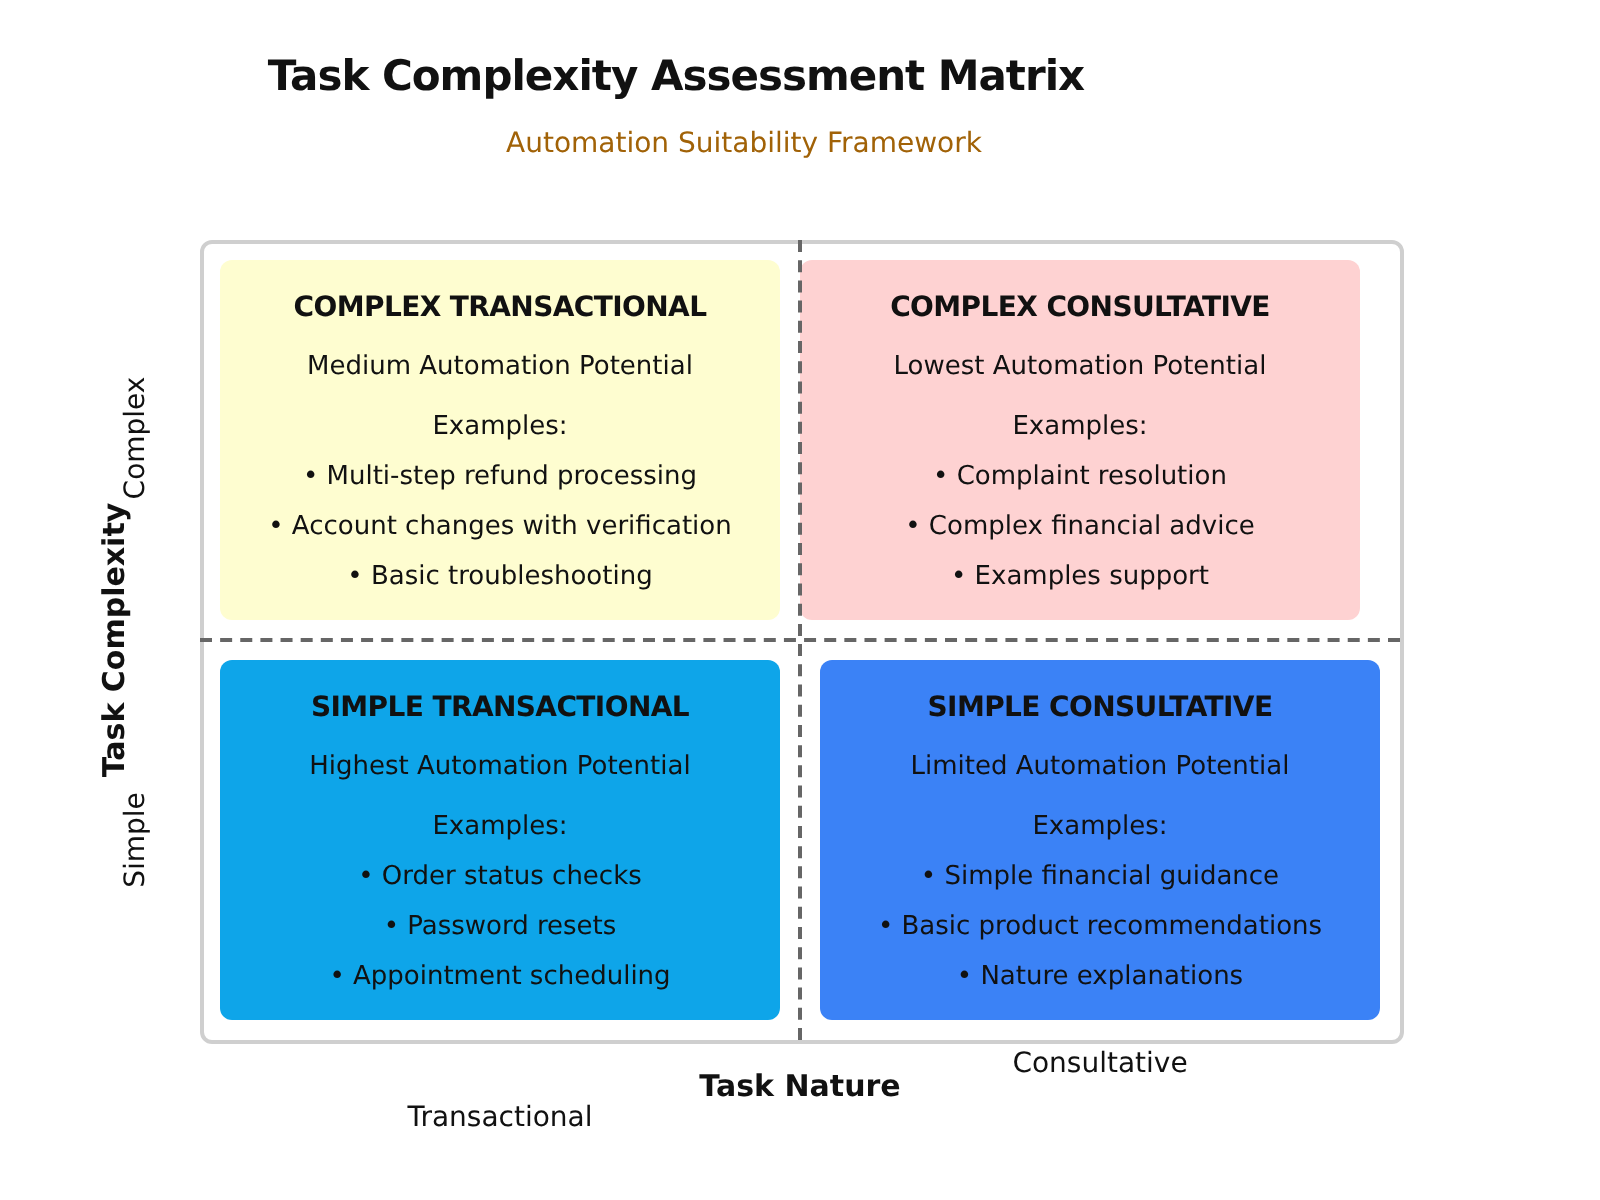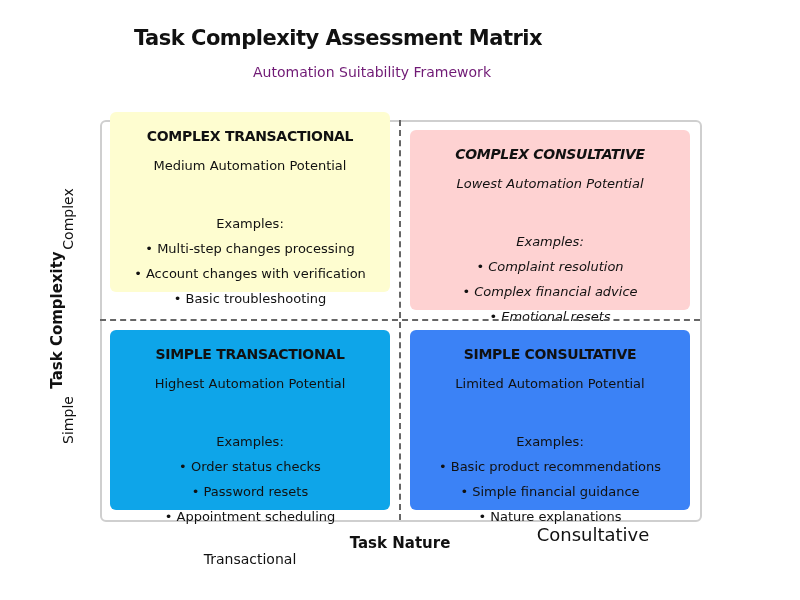--- a/index.html
+++ b/index.html
@@ -6,45 +6,45 @@
   body {
     width: 800px; height: 600px; background: #ffffff; position: relative;
     font-family: "DejaVu Sans", sans-serif; color: #111; overflow: hidden;
   }
   .title {
     position: absolute; left: 0; top: 26px; width: 676px; text-align: center;
     font-size: 21px; font-weight: bold; letter-spacing: -0.5px;
   }
   .subtitle {
     position: absolute; left: 0; top: 64px; width: 744px; text-align: center;
-    font-size: 14px; color: #701a75;
+    font-size: 14px; color: #a16207;
   }
   .matrix {
     position: absolute; left: 100px; top: 120px; width: 598px; height: 398px;
     border: 2px solid #cfcfcf; border-radius: 6px; box-sizing: content-box;
   }
   .vdiv {
     position: absolute; left: 399px; top: 120px; width: 0; height: 400px;
     border-left: 2px dashed #666;
   }
   .hdiv {
     position: absolute; left: 100px; top: 319px; width: 600px; height: 0;
     border-top: 2px dashed #666;
   }
   .quad {
     position: absolute; width: 280px; height: 180px; border-radius: 6px;
     text-align: center; box-sizing: border-box; padding-top: 14px;
   }
-  .q-tl { left: 110px; top: 112px; background: #fefdd0; }
-  .q-tr { left: 410px; top: 130px; background: #fed2d2; font-style: italic; }
+  .q-tl { left: 110px; top: 130px; background: #fefdd0; }
+  .q-tr { left: 400px; top: 130px; background: #fed2d2; }
   .q-bl { left: 110px; top: 330px; background: #0ea5e9; }
   .q-br { left: 410px; top: 330px; background: #3b82f6; }
   .q-name { font-size: 14px; font-weight: bold; letter-spacing: -0.3px; height: 30px; line-height: 20px; }
   .q-potential { font-size: 13px; height: 30px; line-height: 20px; }
-  .q-examples { font-size: 13px; height: 25px; line-height: 20px; margin-top: 28px; }
+  .q-examples { font-size: 13px; height: 25px; line-height: 20px; }
   .q-item { font-size: 13px; height: 25px; line-height: 20px; }
   .axis-y-title {
     position: absolute; left: 57px; top: 320px; transform: translate(-50%, -50%) rotate(-90deg);
     font-size: 15px; font-weight: bold; white-space: nowrap;
   }
   .axis-y-complex {
     position: absolute; left: 68px; top: 219px; transform: translate(-50%, -50%) rotate(-90deg);
     font-size: 14px; white-space: nowrap;
   }
   .axis-y-simple {
@@ -54,64 +54,64 @@
   .axis-x-title {
     position: absolute; left: 400px; top: 534px; transform: translateX(-50%);
     font-size: 15px; font-weight: bold; white-space: nowrap;
   }
   .axis-x-trans {
     position: absolute; left: 250px; top: 524px; transform: translateX(-50%);
     font-size: 14px; white-space: nowrap; margin-top: 27px;
   }
   .axis-x-cons {
     position: absolute; left: 550px; top: 524px; transform: translateX(-50%);
-    font-size: 18px; white-space: nowrap; margin-left: 43px;
+    font-size: 14px; white-space: nowrap;
   }
 </style>
 </head>
 <body>
 
 <div class="title">Task Complexity Assessment Matrix</div>
 <div class="subtitle">Automation Suitability Framework</div>
 
 <div class="matrix"></div>
 
 <div class="quad q-tl">
   <div class="q-name">COMPLEX TRANSACTIONAL</div>
   <div class="q-potential">Medium Automation Potential</div>
   <div class="q-examples">Examples:</div>
-  <div class="q-item">• Multi-step changes processing</div>
+  <div class="q-item">• Multi-step refund processing</div>
   <div class="q-item">• Account changes with verification</div>
   <div class="q-item">• Basic troubleshooting</div>
 </div>
 
 <div class="quad q-tr">
   <div class="q-name">COMPLEX CONSULTATIVE</div>
   <div class="q-potential">Lowest Automation Potential</div>
   <div class="q-examples">Examples:</div>
   <div class="q-item">• Complaint resolution</div>
   <div class="q-item">• Complex financial advice</div>
-  <div class="q-item">• Emotional resets</div>
+  <div class="q-item">• Examples support</div>
 </div>
 
 <div class="quad q-bl">
   <div class="q-name">SIMPLE TRANSACTIONAL</div>
   <div class="q-potential">Highest Automation Potential</div>
   <div class="q-examples">Examples:</div>
   <div class="q-item">• Order status checks</div>
   <div class="q-item">• Password resets</div>
   <div class="q-item">• Appointment scheduling</div>
 </div>
 
 <div class="quad q-br">
   <div class="q-name">SIMPLE CONSULTATIVE</div>
   <div class="q-potential">Limited Automation Potential</div>
   <div class="q-examples">Examples:</div>
+  <div class="q-item">• Simple financial guidance</div>
   <div class="q-item">• Basic product recommendations</div>
-  <div class="q-item">• Simple financial guidance</div>
   <div class="q-item">• Nature explanations</div>
 </div>
 
 <div class="vdiv"></div>
 <div class="hdiv"></div>
 
 <div class="axis-y-title">Task Complexity</div>
 <div class="axis-y-complex">Complex</div>
 <div class="axis-y-simple">Simple</div>
 

